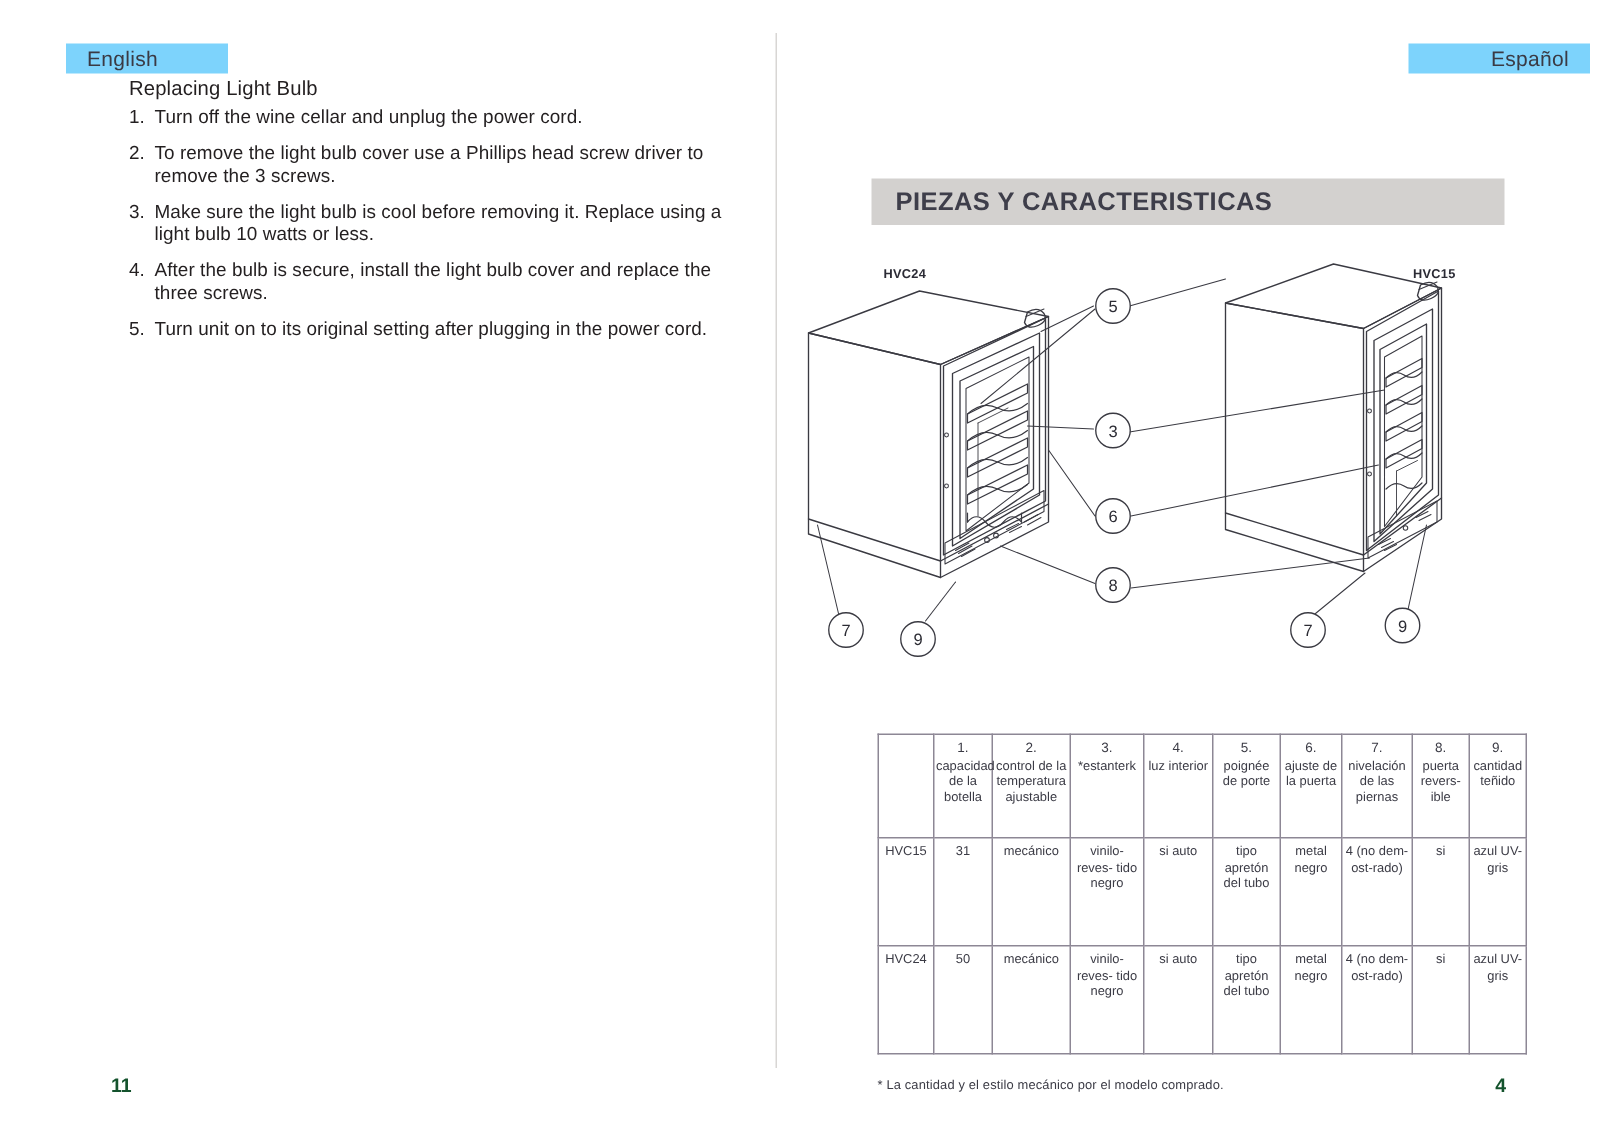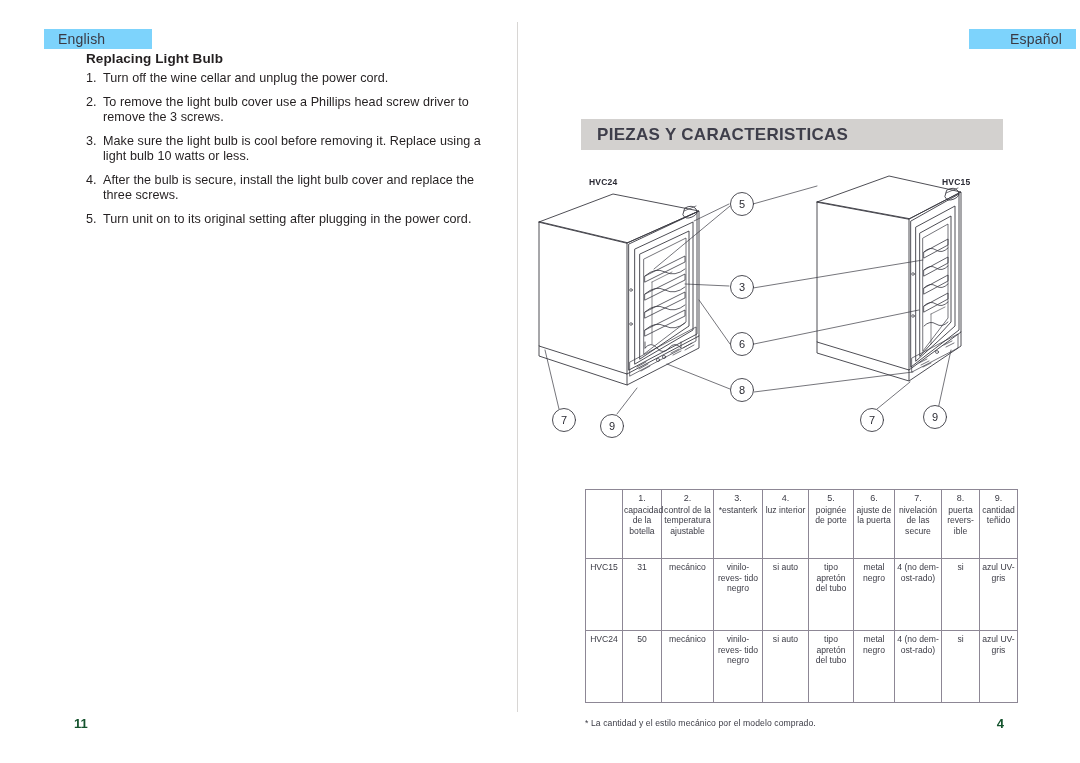--- a/index.html
+++ b/index.html
@@ -40,41 +40,42 @@
     height: 20px;
     line-height: 20px;
   }
   .lang-tab.left {
     left: 44px;
     top: 29px;
     width: 94px;
     padding-left: 14px;
   }
   .lang-tab.right {
-    right: 4px;
+    right: 20px;
     top: 29px;
     width: 93px;
     padding-right: 14px;
     text-align: right;
+    padding-left: 14px;
   }
 
   
   .left-col {
     position: absolute;
     left: 0;
     top: 0;
     width: 517px;
     height: 763px;
   }
   .en-heading {
     position: absolute;
     left: 86px;
     top: 51px;
     font-size: 13.5px;
-    font-weight: bold;
+    font-weight: normal;
     color: #231f20;
     letter-spacing: 0.1px;
     text-align: right;
   }
   .en-list {
     position: absolute;
     left: 86px;
     top: 71px;
     width: 420px;
   }
@@ -438,21 +439,21 @@
             <td class="c-handle">
               <span class="cell-num">5.</span>
               <span class="cell-val">poignée de porte</span>
             </td>
             <td class="c-door">
               <span class="cell-num">6.</span>
               <span class="cell-val">ajuste de la puerta</span>
             </td>
             <td class="c-level">
               <span class="cell-num">7.</span>
-              <span class="cell-val">nivelación de las secure</span>
+              <span class="cell-val">nivelación de las piernas</span>
             </td>
             <td class="c-rev">
               <span class="cell-num">8.</span>
               <span class="cell-val">puerta revers- ible</span>
             </td>
             <td class="c-glass">
               <span class="cell-num">9.</span>
               <span class="cell-val">cantidad teñido</span>
             </td>
           </tr>

